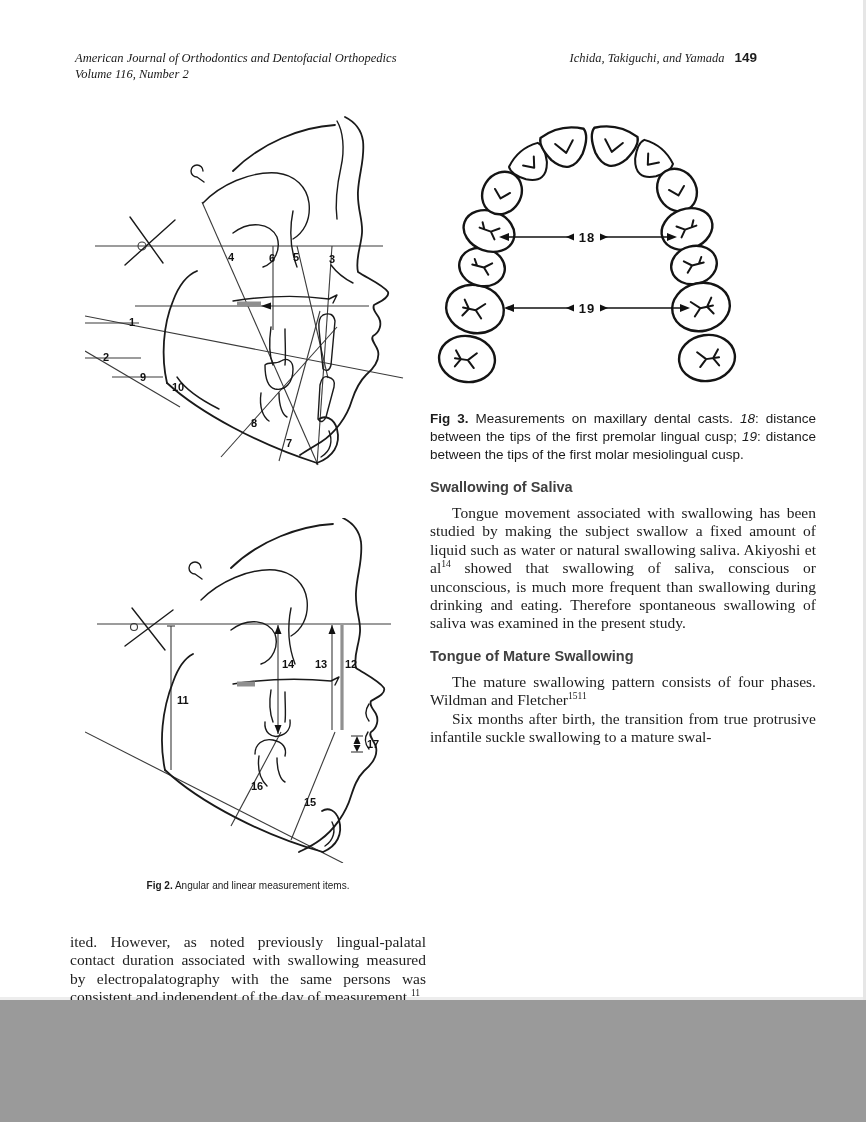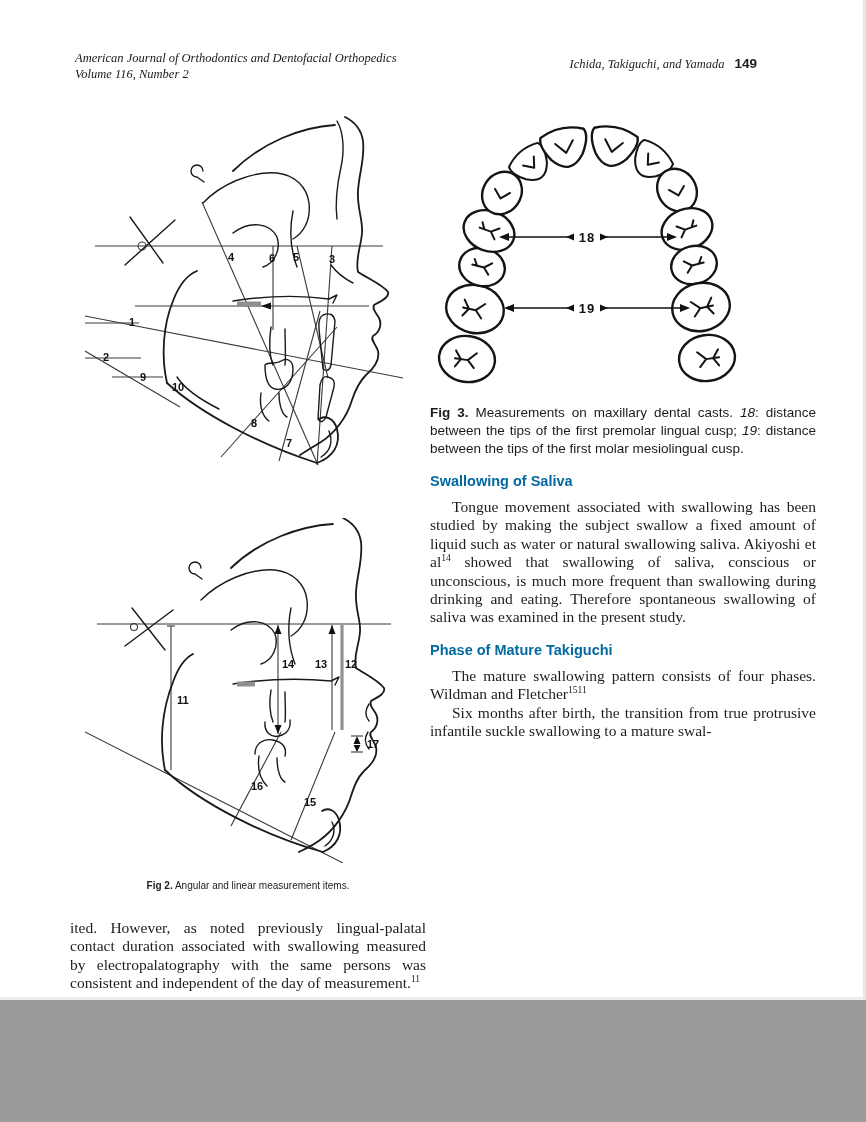--- a/index.html
+++ b/index.html
@@ -4,47 +4,47 @@
 <style>
   html,body{margin:0;padding:0;background:#9a9a9a;}
   .page{
     position:relative;width:866px;height:1000px;background:#ffffff;
     margin:0 auto;overflow:hidden;
     font-family:"Liberation Serif", serif;color:#1d1d1d;
     box-shadow:inset -3px 0 0 #e6e6e6, inset 0 -3px 0 #ededed;
   }
   
   .hdr-left{position:absolute;left:75px;top:50px;font-style:italic;font-size:12.5px;line-height:16px;color:#181818;}
-  .hdr-right{position:absolute;top:56px;right:109px;font-size:12.5px;white-space:nowrap;}
+  .hdr-right{position:absolute;top:50px;right:109px;font-size:12.5px;white-space:nowrap;}
   .hdr-authors{font-style:italic;}
   .hdr-page{font-family:"Liberation Sans",sans-serif;font-weight:bold;font-size:13.5px;margin-left:10px;font-style:normal;}
   
   .left-col{position:absolute;left:70px;top:115px;width:356px;}
   .right-col{position:absolute;left:430px;top:116px;width:386px;}
   .fig-svg{display:block;}
   .caption{
     font-family:"Liberation Sans",sans-serif;font-size:13.5px;line-height:18px;
     color:#1b1b1b;text-align:justify;
   }
   .caption b{font-weight:bold;}
   .caption .it{font-style:italic;}
   .fig2-caption{text-align:center;margin-top:14px;font-size:10px;}
   .body-par{
     font-size:15.5px;line-height:18.4px;text-align:justify;margin:0;
   }
   .indent{text-indent:22px;}
-  .left-par{margin-top:24px;}
+  .left-par{margin-top:38px;}
   sup{font-size:0.62em;vertical-align:super;line-height:0;}
   .sec-heading{
     font-family:"Liberation Sans",sans-serif;font-weight:bold;font-size:14.5px;
-    line-height:19px;color:#0369a1;margin:14px 0 7px 0;
+    line-height:19px;color:#404040;margin:14px 0 7px 0;
   }
   .sec:first-of-type .sec-heading{margin-top:16px;}
   .fig3-wrap{margin-left:7px;}
-  .fig3-caption{margin-top:6px;}
+  .fig3-caption{margin-top:12px;}
   
   .anat{fill:none;stroke:#1a1a1a;stroke-width:1.8;stroke-linecap:round;stroke-linejoin:round;}
   .anat2{fill:none;stroke:#1a1a1a;stroke-width:1.4;stroke-linecap:round;stroke-linejoin:round;}
   .mline{fill:none;stroke:#3a3a3a;stroke-width:1.1;}
   .gbar{stroke:#8f8f8f;stroke-width:5;}
   .gline{stroke:#909090;stroke-width:3.2;}
   .lab{font-family:"Liberation Sans",sans-serif;font-weight:bold;font-size:11px;fill:#111;}
   .tooth{fill:#ffffff;stroke:#141414;stroke-width:2.4;}
   .cusp{fill:none;stroke:#141414;stroke-width:2;stroke-linecap:round;stroke-linejoin:round;}
   .arrowline{stroke:#111;stroke-width:1.6;}
@@ -233,21 +233,21 @@
     <div class="caption fig3-caption">
       <b>Fig 3.</b><span> Measurements on maxillary dental casts. </span><span class="it">18</span><span>: distance between the tips of the first premolar lingual cusp; </span><span class="it">19</span><span>: distance between the tips of the first molar mesiolingual cusp.</span>
     </div>
 
     <div class="sec">
       <div class="sec-heading">Swallowing of Saliva</div>
       <p class="body-par indent"><span>Tongue movement associated with swallowing has been studied by making the subject swallow a fixed amount of liquid such as water or natural swallowing saliva. Akiyoshi et al</span><sup>14</sup><span> showed that swallowing of saliva, conscious or unconscious, is much more frequent than swallowing during drinking and eating. Therefore spontaneous swallowing of saliva was examined in the present study.</span></p>
     </div>
 
     <div class="sec">
-      <div class="sec-heading">Phase of Mature Takiguchi</div>
+      <div class="sec-heading">Tongue of Mature Swallowing</div>
       <p class="body-par indent"><span>The mature swallowing pattern consists of four phases. Wildman and Fletcher</span><sup>15</sup><sup style="display: inline;">11</sup></p>
     </div>
 
     <div class="sec">
       <p class="body-par indent"><span>Six months after birth, the transition from true protrusive infantile suckle swallowing to a mature swal-</span><sup></sup></p>
     </div>
 
   </div>
 </div>
 

